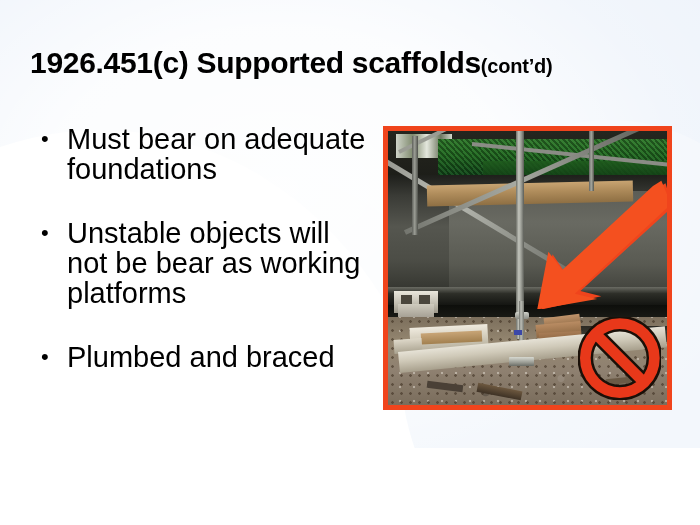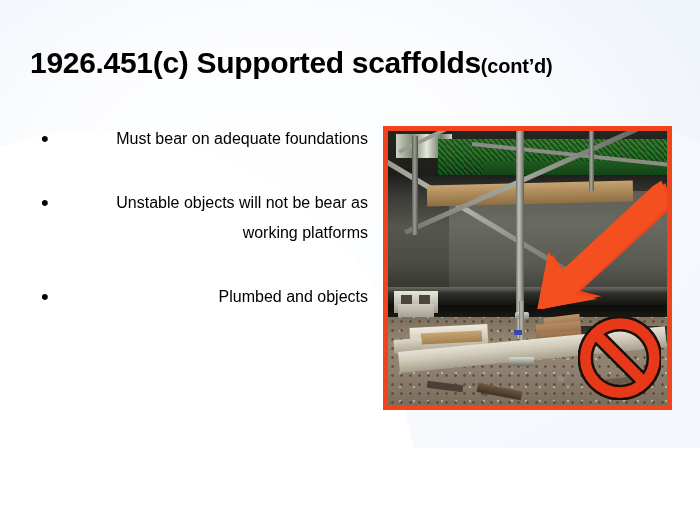--- a/index.html
+++ b/index.html
@@ -138,24 +138,23 @@
     flex: 0 0 auto;
     width: 26px;
     font-size: 22px;
     line-height: 30px;
     color: #000000;
     text-align: left;
     padding-left: 3px;
   }
   .bullet-text {
     flex: 1 1 auto;
-    font-size: 16px;
+    font-size: 29px;
     line-height: 30px;
     color: #000000;
-    text-align: right;
   }
 
   
   #photo-frame {
     position: absolute;
     left: 383px;
     top: 126px;
     width: 289px;
     height: 284px;
     border: 5px solid #f0441c;
@@ -410,21 +409,21 @@
       <span class="bullet-text">Must bear on adequate foundations</span>
     </div>
 
     <div class="bullet-row">
       <span class="bullet-dot">•</span>
       <span class="bullet-text">Unstable objects will not be bear as working platforms</span>
     </div>
 
     <div class="bullet-row">
       <span class="bullet-dot">•</span>
-      <span class="bullet-text">Plumbed and objects</span>
+      <span class="bullet-text">Plumbed and braced</span>
     </div>
 
   </div>
 
   <div id="photo-frame" title="Supported scaffold leg resting on a wooden plank over loose bricks and concrete blocks on uneven dirt ground at a construction site">
     <div id="photo-inner">
 
       <div class="ph ph-sky"></div>
       <div class="ph ph-window"></div>
       <div class="ph ph-net"></div>

